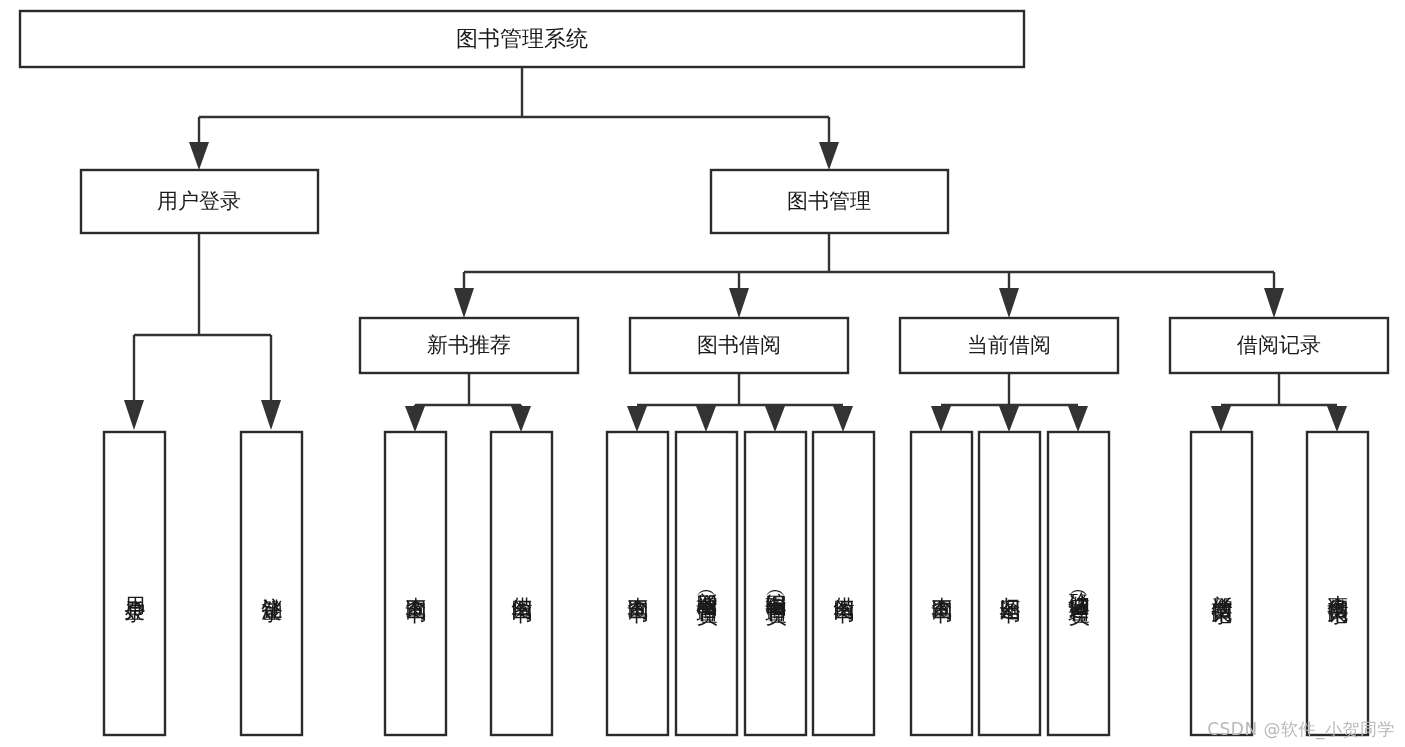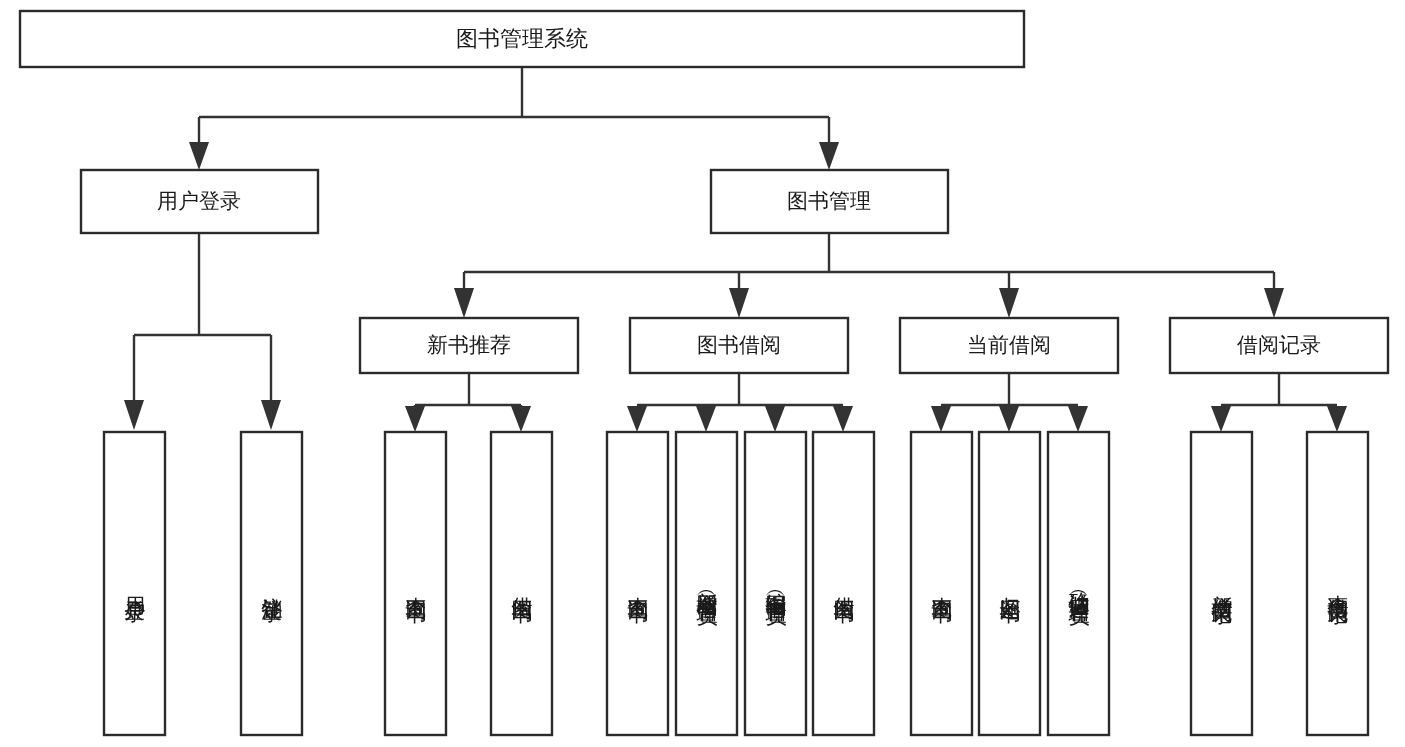--- a/index.html
+++ b/index.html
@@ -228,14 +228,15 @@
   <div class="leaf-label" style="left:745px; top:432px; width:61px; height:303px;">编辑图书（管理员）</div>
   <div class="leaf-label" style="left:813px; top:432px; width:61px; height:303px;">借阅图书</div>
 
   <div class="leaf-label" style="left:911px; top:432px; width:61px; height:303px;">查询图书</div>
   <div class="leaf-label" style="left:979px; top:432px; width:61px; height:303px;">归还图书</div>
   <div class="leaf-label" style="left:1048px; top:432px; width:61px; height:303px;">确认归还（管理员）</div>
 
   <div class="leaf-label" style="left:1191px; top:432px; width:61px; height:303px;">新增借阅记录</div>
   <div class="leaf-label" style="left:1307px; top:432px; width:61px; height:303px;">查询借阅记录</div>
 
+  <div class="watermark">CSDN @软件_小贺同学</div>
 
 </div>
 
 </body></html>

